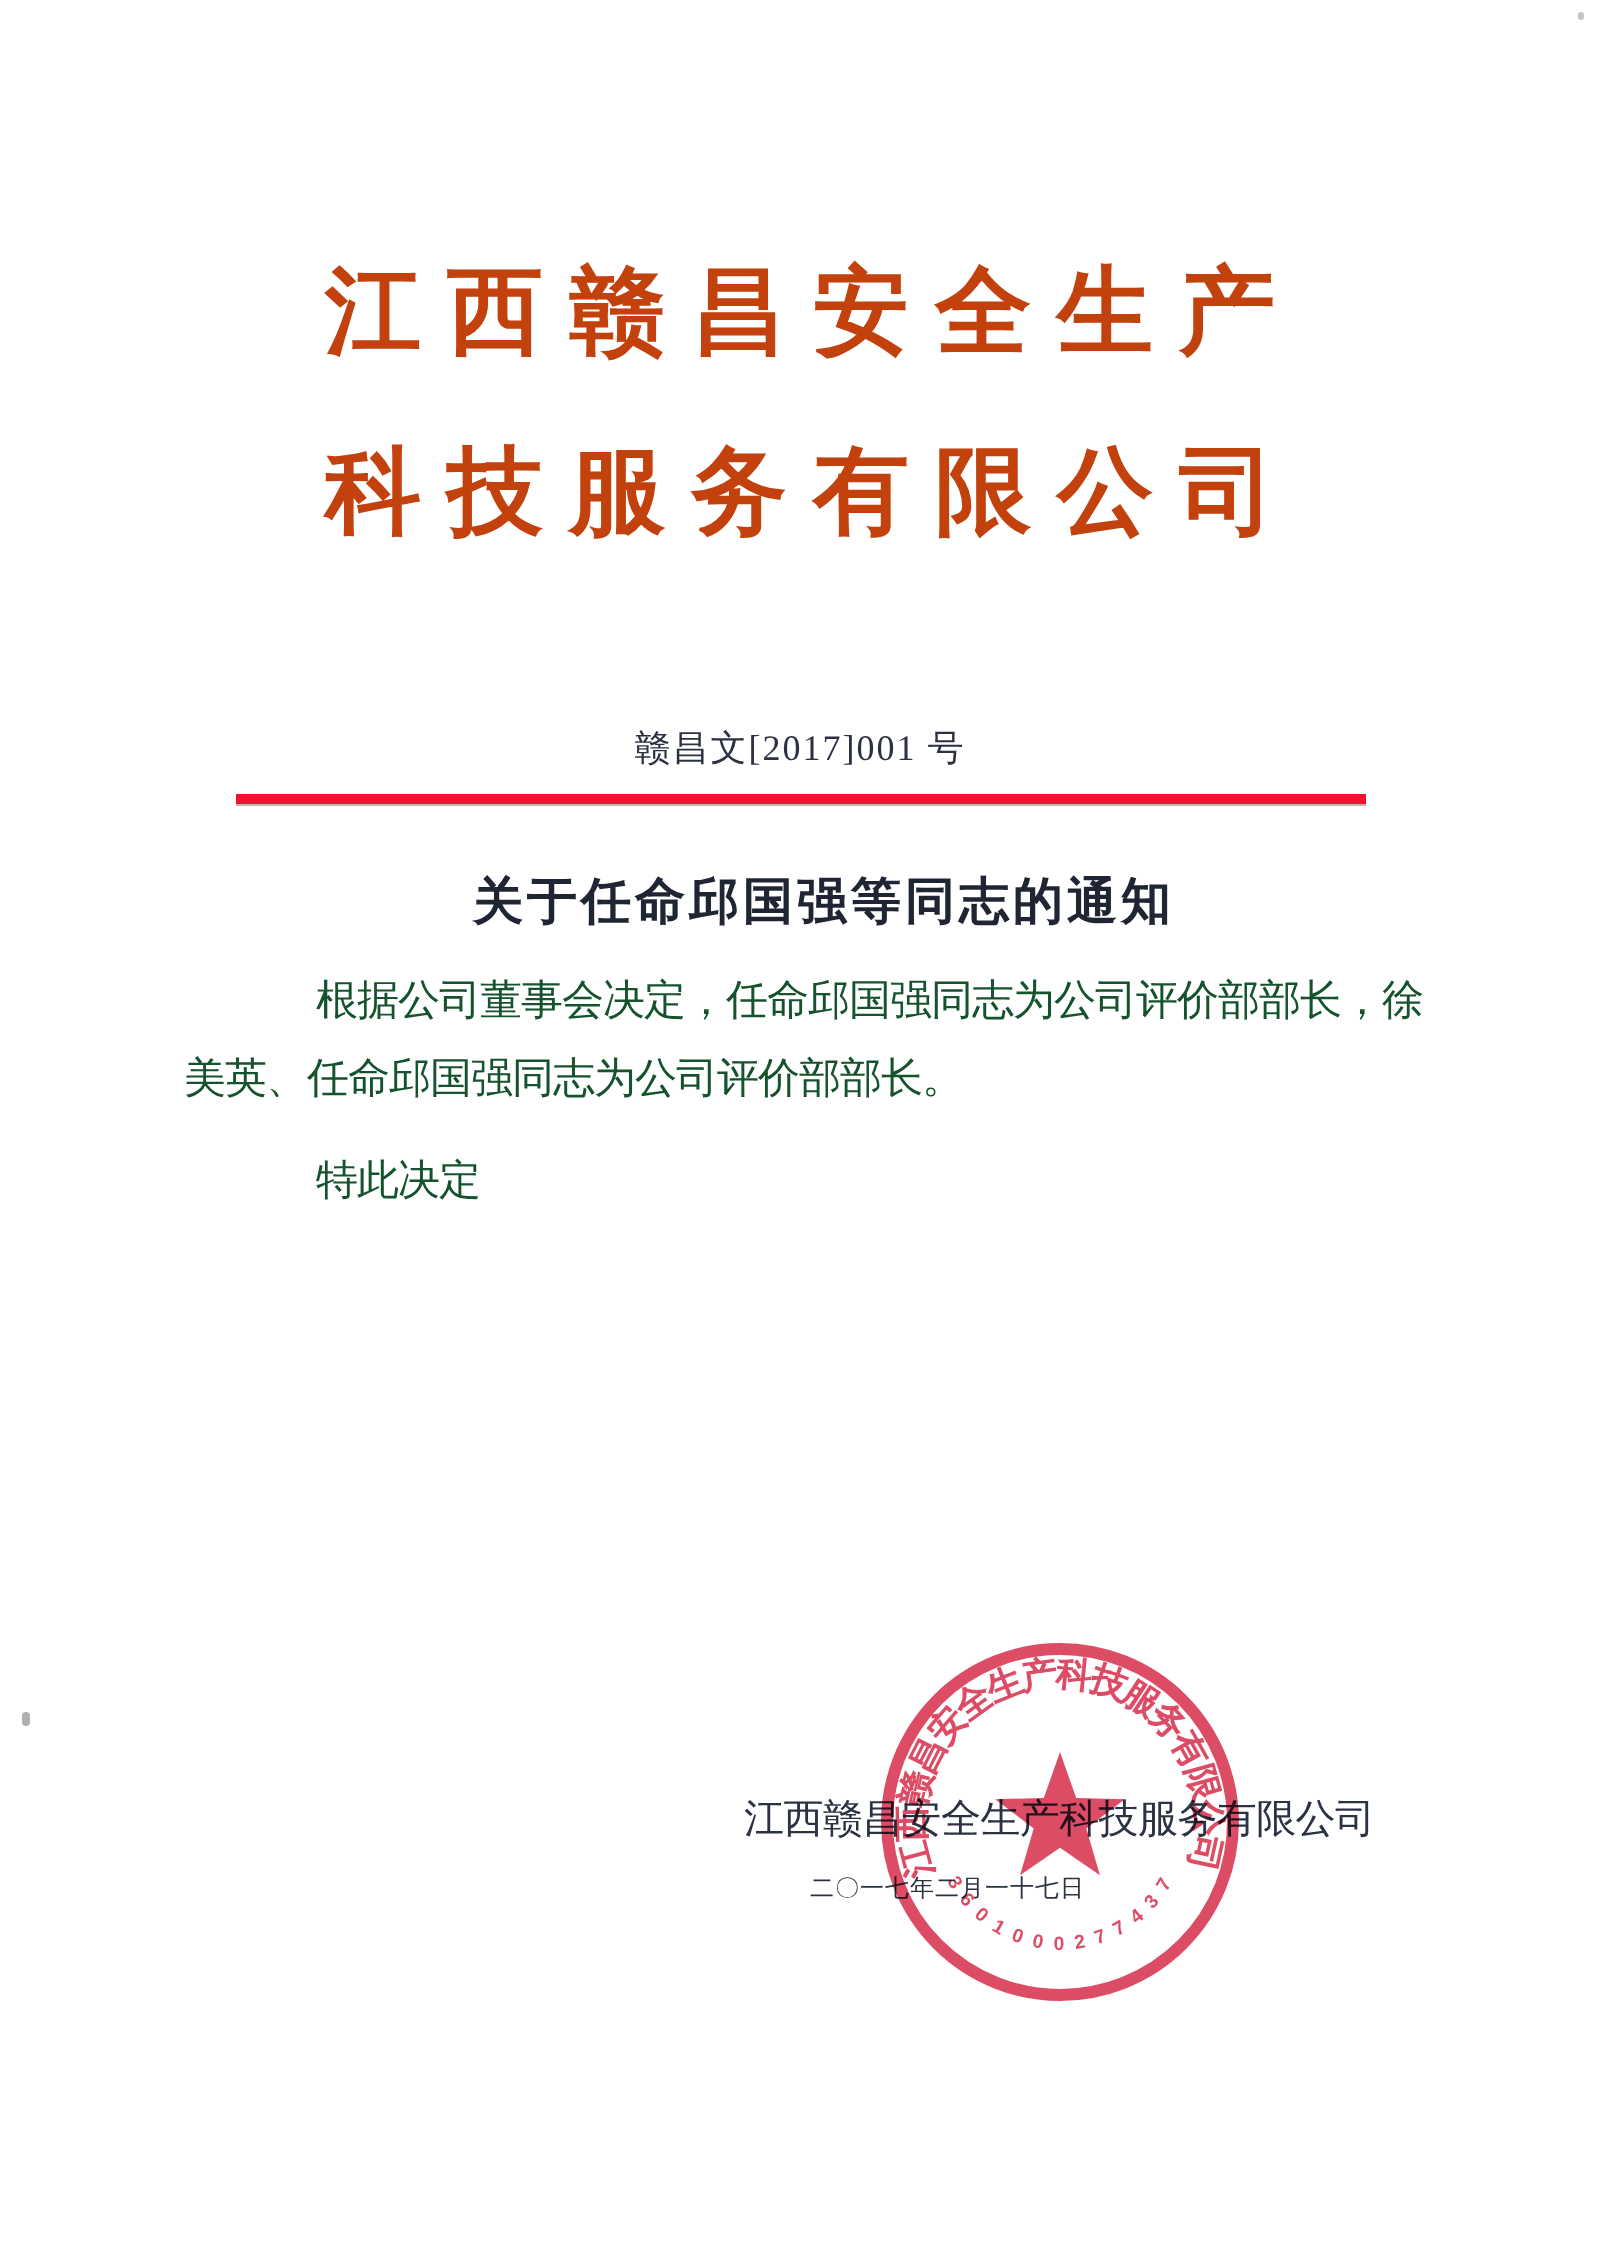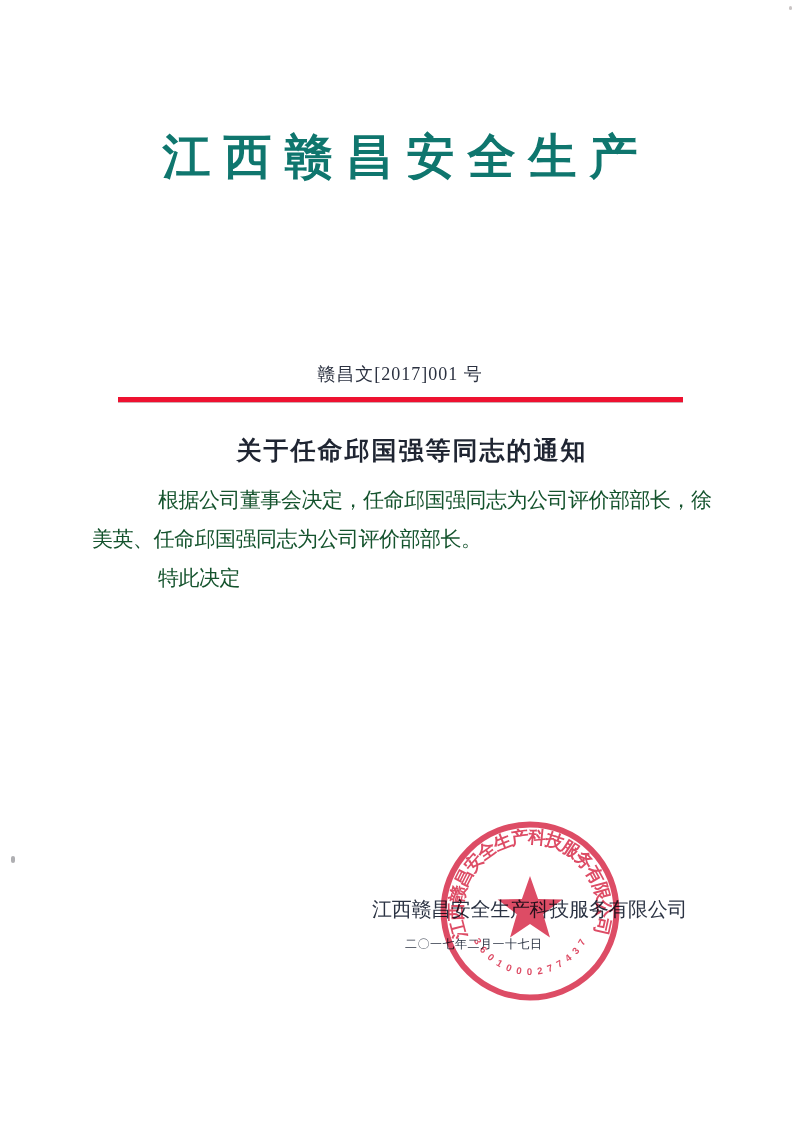--- a/index.html
+++ b/index.html
@@ -17,21 +17,21 @@
     color: #2b3140;
   }
 
   
   .letterhead {
     position: absolute;
     top: 112px;
     left: 0;
     width: 100%;
     text-align: center;
-    color: #0f766e;
+    color: #c2410c;
     font-family: "Liberation Sans", "DejaVu Sans", sans-serif;
     font-weight: bold;
   }
   .letterhead .line {
     font-size: 48px;
     line-height: 90px;
     letter-spacing: 13px;
     text-indent: 13px; 
     white-space: nowrap;
   }
@@ -84,20 +84,21 @@
     color: #14532d;
   }
   .doc-body .body-line {
     line-height: 39px;
     white-space: nowrap;
   }
   .doc-body .body-line.indent {
     text-indent: 66px;
   }
   .doc-body .closing-line {
+    margin-top: 12px;
     line-height: 39px;
     text-indent: 66px;
     white-space: nowrap;
   }
 
   
   .signature-company {
     position: absolute;
     top: 896px;
     left: 372px;
@@ -152,20 +153,21 @@
     border-radius: 2px;
   }
 </style>
 </head>
 <body>
 
 <div class="page">
 
   <div class="letterhead">
     <div class="line">江西赣昌安全生产</div>
+    <div class="line">科技服务有限公司</div>
   </div>
 
   <div class="doc-number">赣昌文[2017]001 号</div>
 
   <div class="red-rule"></div>
 
   <div class="doc-title">关于任命邱国强等同志的通知</div>
 
   <div class="doc-body">
     <div class="body-line indent">根据公司董事会决定，任命邱国强同志为公司评价部部长，徐</div>

